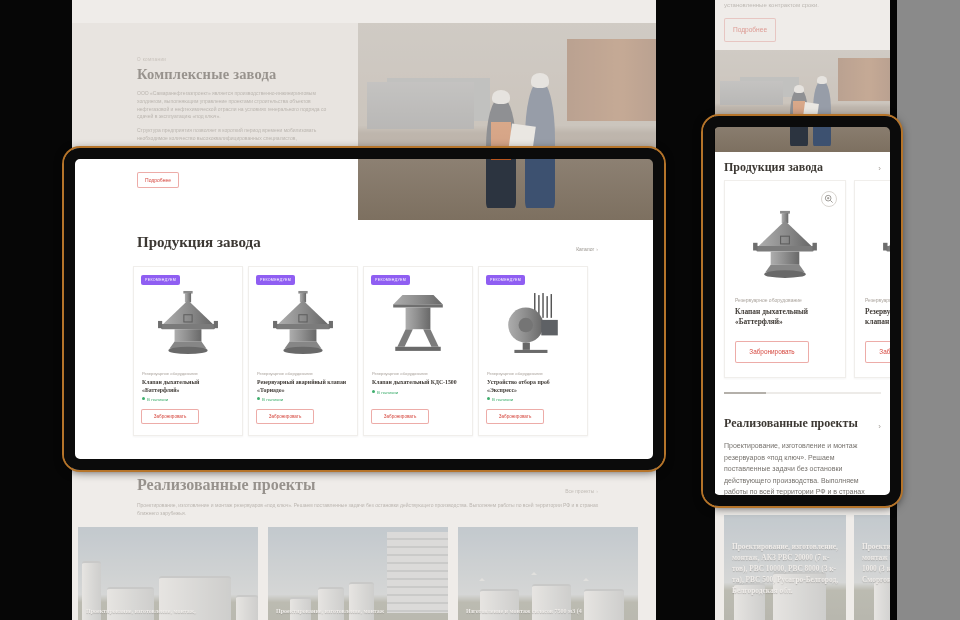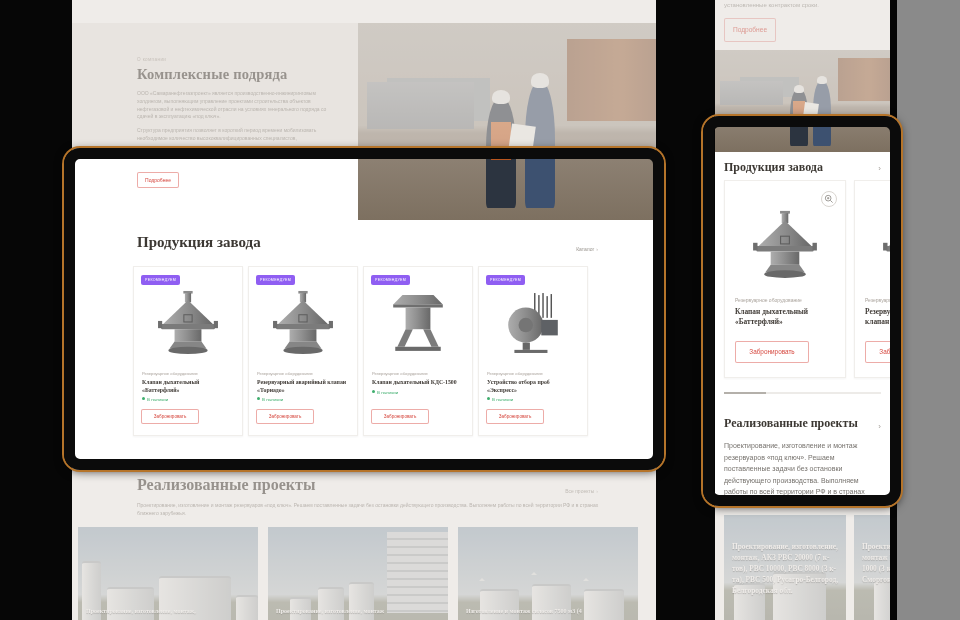--- a/index.html
+++ b/index.html
@@ -172,21 +172,21 @@
 </svg>
 
 <div class="canvas">
 
   <div class="gray-side"></div>
 
   <div class="page desktop">
 
     <div class="d-about">
       <div class="tiny-label">О компании</div>
-      <h1>Комплексные подряда</h1>
+      <h1>Комплексные завода</h1>
       <p>ООО «Самаранефтегазпроект» является производственно-инжиниринговым холдингом, выполняющим управление проектами строительства объектов нефтегазовой и нефтехимической отрасли на условиях генерального подряда со сдачей в эксплуатацию «под ключ».</p>
       <p>Структура предприятия позволяет в короткий период времени мобилизовать необходимое количество высококвалифицированных специалистов,</p>
     </div>
 
     <div class="btn-outline d-more">Подробнее</div>
 
     <div class="d-photo scene-workers">
       <div class="rust"></div>
       <div class="cont"></div>
       <div class="fig f1"></div>

